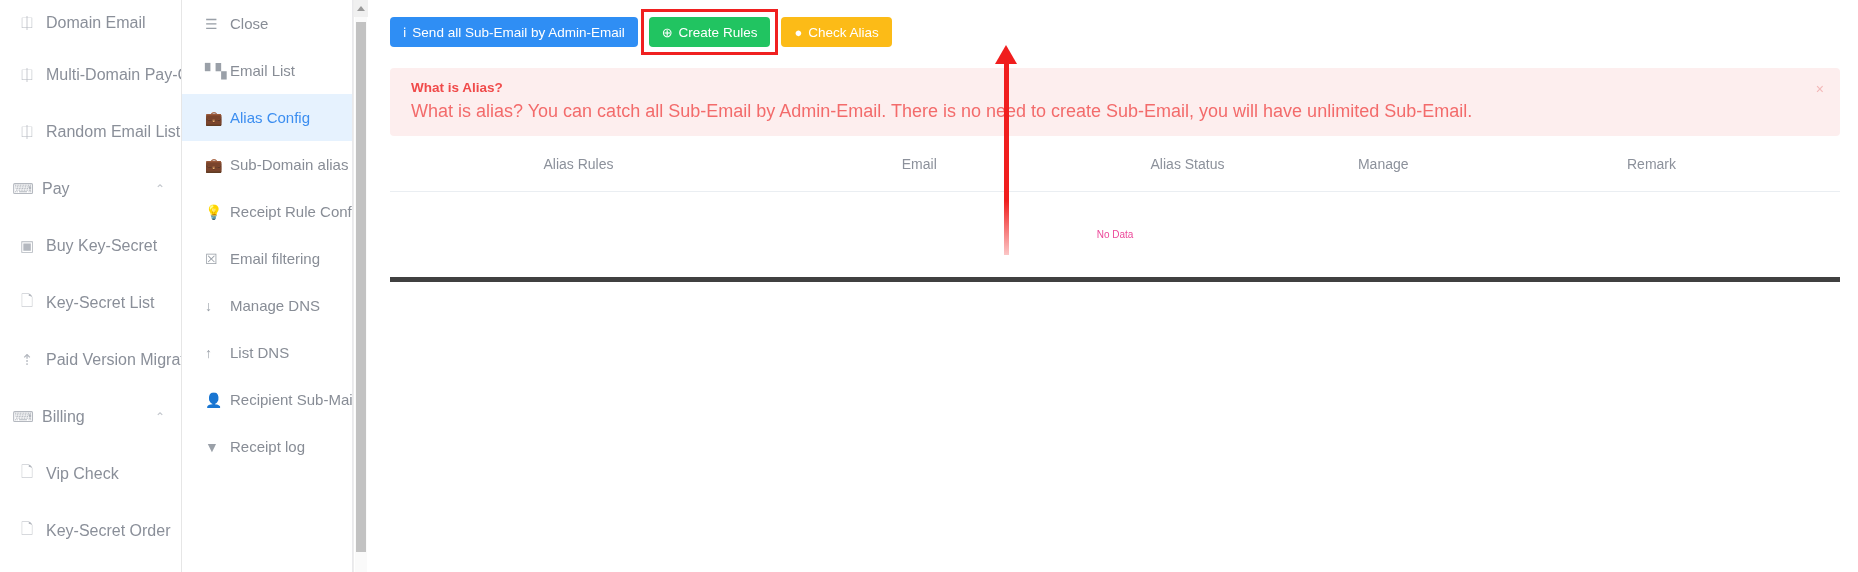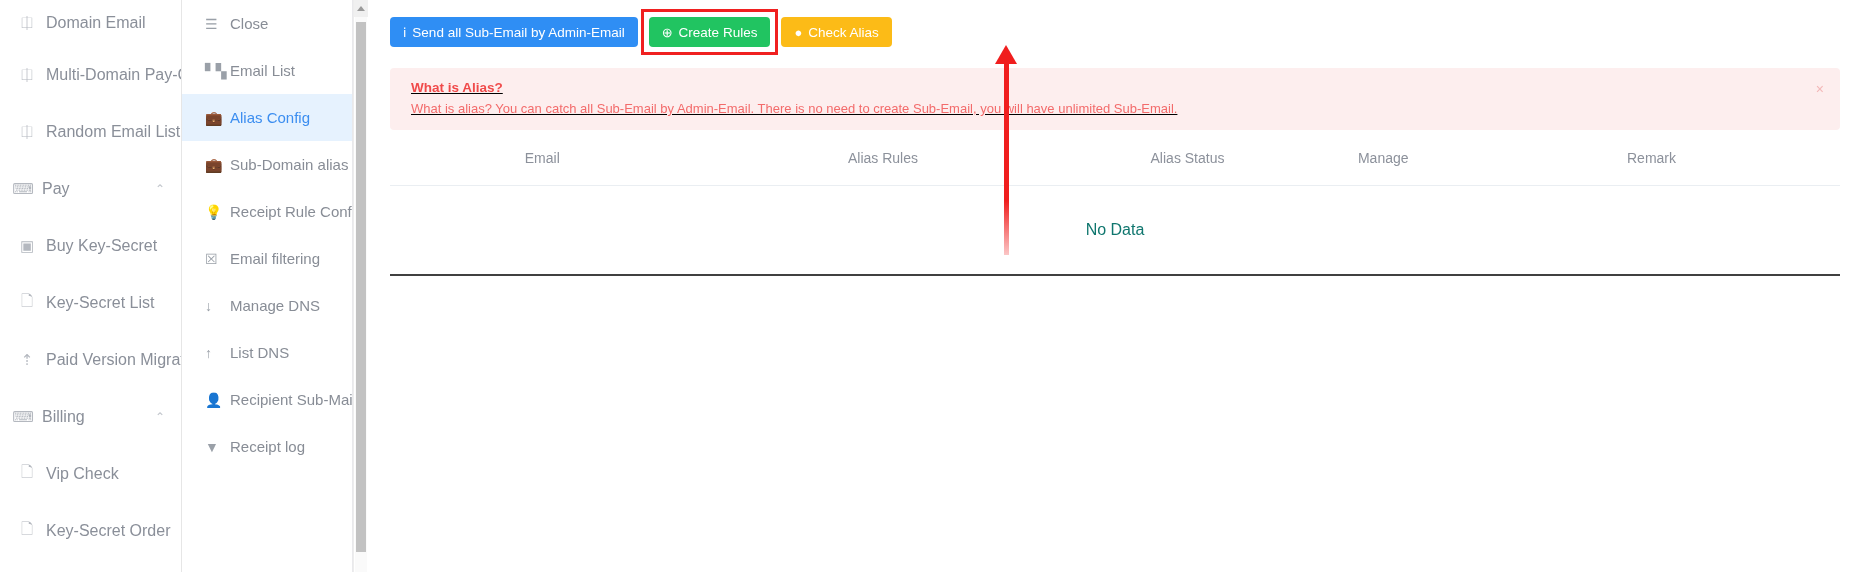--- a/index.html
+++ b/index.html
@@ -126,27 +126,26 @@
   .btn-wrap { position: relative; display: inline-flex; }
   .btn-wrap.highlight { outline: 3px solid #f02020; outline-offset: 5px; }
 
   
   .alert {
     position: relative;
     margin: 21px 18px 0 19px;
     background: #fdeeee;
     border-radius: 4px;
     padding: 12px 18px 14px 21px;
-    text-decoration: underline;
   }
   .alert-title {
     color: #f04a4a; font-size: 13.5px; font-weight: bold;
     margin-bottom: 6px;
   }
-  .alert-text { color: #f36b6b; font-size: 13px; }
+  .alert-text { color: #f36b6b; font-size: 18px; }
   .alert-close {
     position: absolute; right: 16px; top: 14px;
     color: #f3b7b7; font-size: 14px; line-height: 1; cursor: pointer;
   }
 
   
   .table { margin: 0 18px 0 19px; }
   .thead {
     display: flex; align-items: center;
     height: 56px;
@@ -155,22 +154,22 @@
   }
   .th { text-align: center; }
   .th-rules  { flex: 0 0 26%; }
   .th-email  { flex: 0 0 21%; }
   .th-status { flex: 0 0 16%; }
   .th-manage { flex: 0 0 11%; }
   .th-remark { flex: 0 0 26%; }
   .tbody-empty {
     height: 90px;
     display: flex; align-items: center; justify-content: center;
-    color: #0f766e; font-size: 16px;
-    border-bottom: 2px solid #404040;
+    color: #ec4899; font-size: 10px;
+    border-bottom: 5px solid #404040;
   }
 
   
   .arrow-ann {
     position: absolute;
     left: 640px; top: 45px;
     width: 26px; height: 210px;
     pointer-events: none;
   }
   .arrow-ann .shaft {
@@ -339,22 +338,22 @@
     </div>
 
     <div class="alert">
       <div class="alert-title">What is Alias?</div>
       <div class="alert-text">What is alias? You can catch all Sub-Email by Admin-Email. There is no need to create Sub-Email, you will have unlimited Sub-Email.</div>
       <div class="alert-close">×</div>
     </div>
 
     <div class="table">
       <div class="thead">
+        <div class="th th-rules">Alias Rules</div>
         <div class="th th-email">Email</div>
-        <div class="th th-rules">Alias Rules</div>
         <div class="th th-status">Alias Status</div>
         <div class="th th-manage">Manage</div>
         <div class="th th-remark">Remark</div>
       </div>
       <div class="tbody-empty">No Data</div>
     </div>
 
     <div class="arrow-ann">
       <div class="shaft"></div>
       <div class="head"></div>

